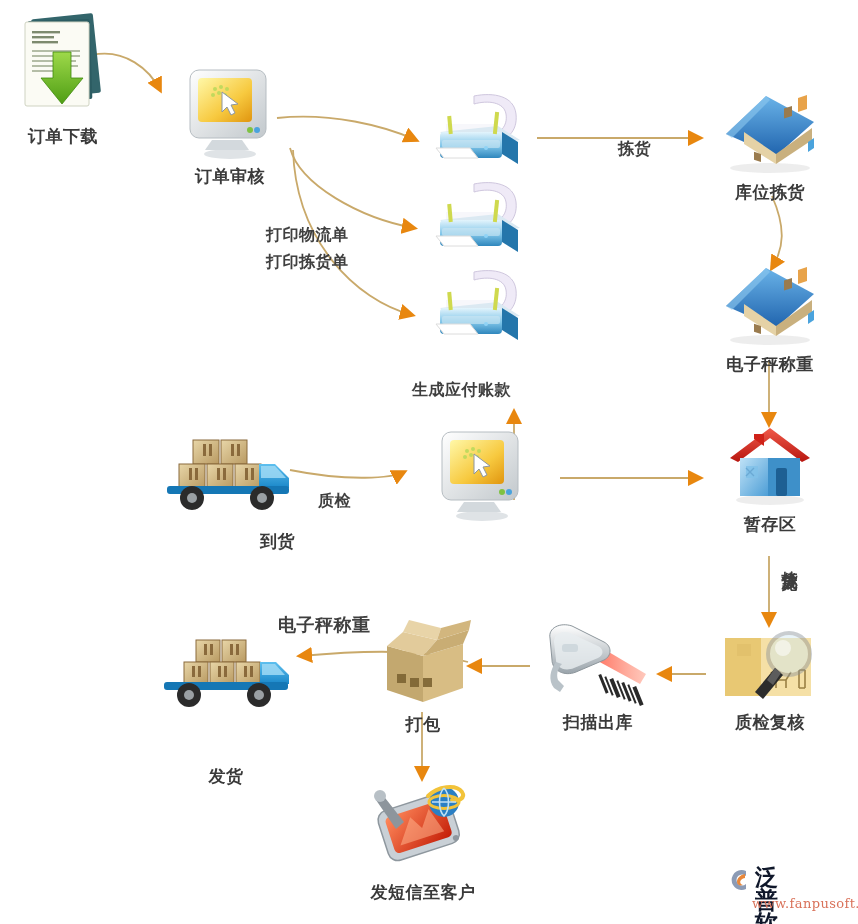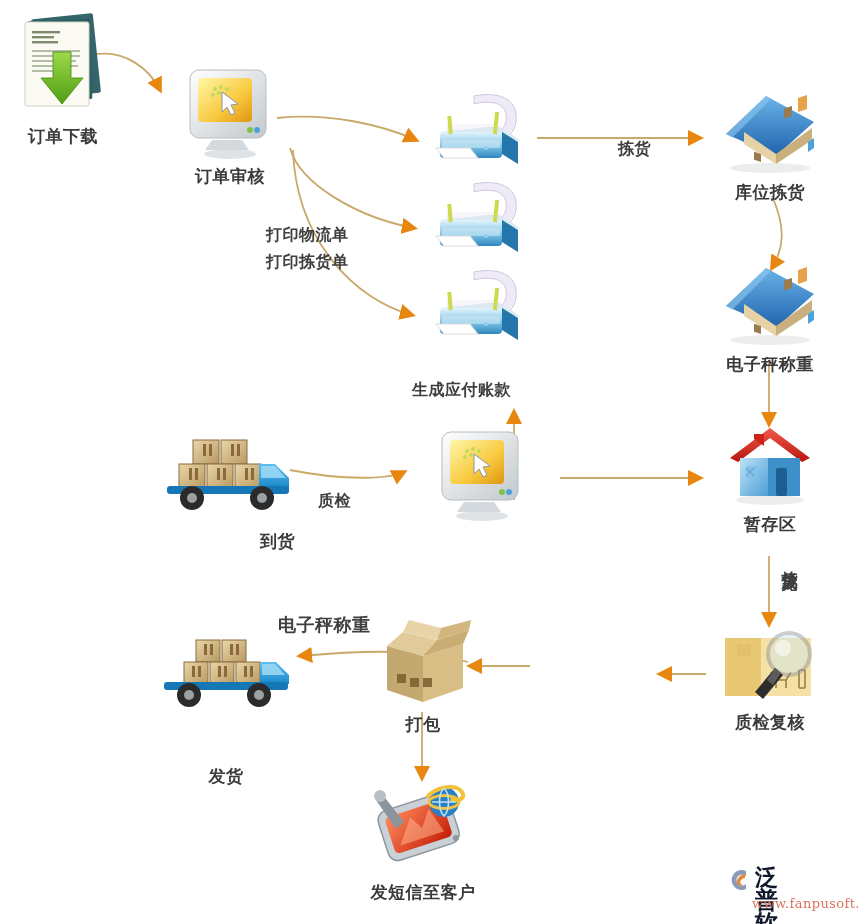--- a/index.html
+++ b/index.html
@@ -401,20 +401,41 @@
         </g>
         <circle cx="74" cy="32" r="21" fill="#cfe7f2" opacity="0.45" stroke="#8a9299" stroke-width="4"></circle>
         <circle cx="68" cy="26" r="8" fill="#ffffff" opacity="0.55"></circle>
         <path d="M60,46 L40,70 L48,77 L68,53 Z" fill="#2c2c2c"></path>
         <path d="M60,46 L52,58 L58,63 L66,51 Z" fill="#5c5c5c"></path>
       </svg>
     </div>
     <div class="label">质检复核</div>
   </div>
 
+  <div class="node" style="left:540px; top:622px; width:116px;">
+    <div class="icon-wrap">
+      <svg width="112" height="84" viewBox="0 0 112 84">
+        <path d="M60,26 L104,52 L98,62 L54,38 Z" fill="url(#redBeam)" opacity="0.75"></path>
+        <path d="M8,16 C6,6 18,0 30,4 L62,20 C70,24 70,34 62,38 L34,50 C22,55 10,48 10,38 Z" fill="url(#scanBody)" stroke="#8d969c" stroke-width="1"></path>
+        <path d="M12,20 C12,12 20,8 28,11 L56,24 C62,27 62,33 56,36 L32,46 C22,50 14,45 14,38 Z" fill="#e8edf0" opacity="0.8"></path>
+        <path d="M14,40 C8,48 6,58 12,66 L18,70 L22,64 L16,58 C14,52 16,46 20,42 Z" fill="#b9c2c8"></path>
+        <rect x="20" y="22" width="16" height="8" rx="3" fill="#cfd8dd"></rect>
+        <g fill="#2a2a2a">
+          <rect x="60" y="52" width="3" height="20" transform="rotate(-22 61 62)"></rect>
+          <rect x="66" y="54" width="2" height="20" transform="rotate(-22 67 64)"></rect>
+          <rect x="71" y="56" width="4" height="20" transform="rotate(-22 73 66)"></rect>
+          <rect x="78" y="58" width="2" height="20" transform="rotate(-22 79 68)"></rect>
+          <rect x="83" y="60" width="3" height="20" transform="rotate(-22 84 70)"></rect>
+          <rect x="89" y="62" width="2" height="20" transform="rotate(-22 90 72)"></rect>
+          <rect x="94" y="64" width="4" height="20" transform="rotate(-22 96 74)"></rect>
+        </g>
+      </svg>
+    </div>
+    <div class="label">扫描出库</div>
+  </div>
 
   <div class="node" style="left:370px; top:618px; width:106px;">
     <div class="icon-wrap">
       <svg width="100" height="90" viewBox="0 0 100 90">
         <path d="M14,28 L50,38 L50,84 L14,72 Z" fill="#c3a86f"></path>
         <path d="M50,38 L90,26 L90,70 L50,84 Z" fill="#d8bd84"></path>
         <path d="M14,28 L30,14 L64,22 L50,38 Z" fill="#e2cb9b"></path>
         <path d="M50,38 L64,22 L96,12 L90,26 Z" fill="#c9ad74"></path>
         <path d="M30,14 L36,2 L68,10 L64,22 Z" fill="#e8d4a8"></path>
         <path d="M64,22 L68,10 L98,2 L96,12 Z" fill="#d2b67e"></path>

